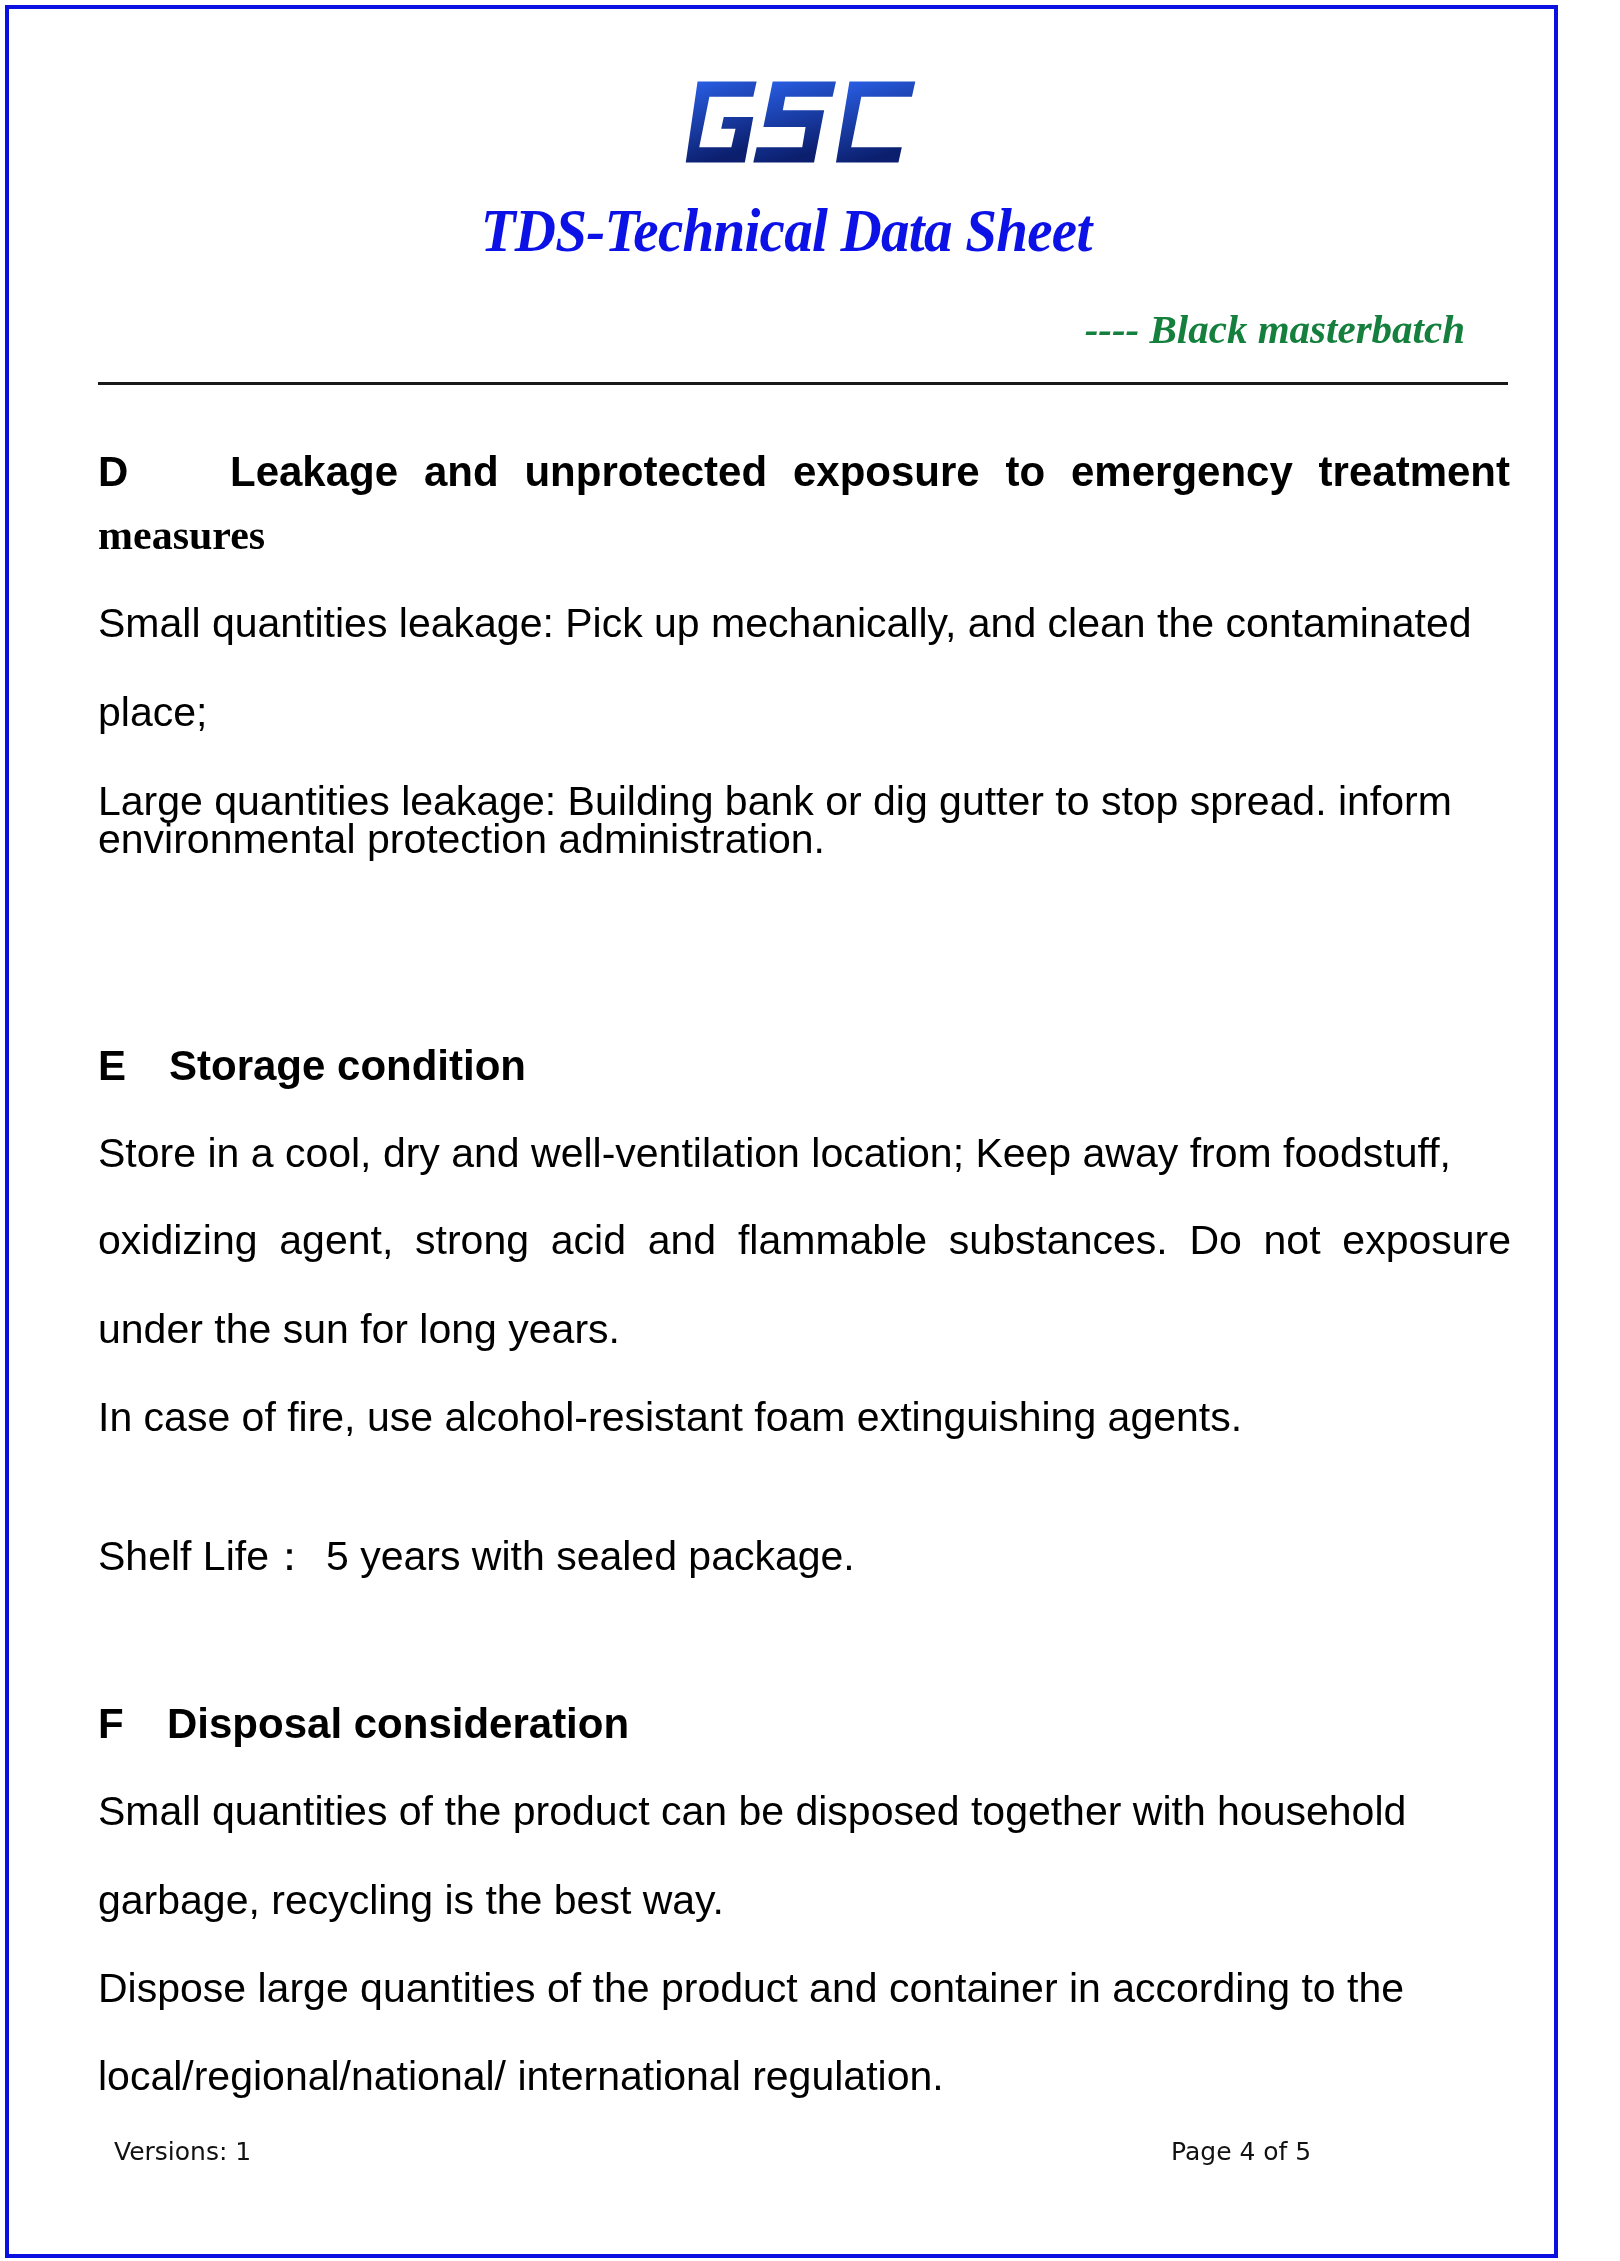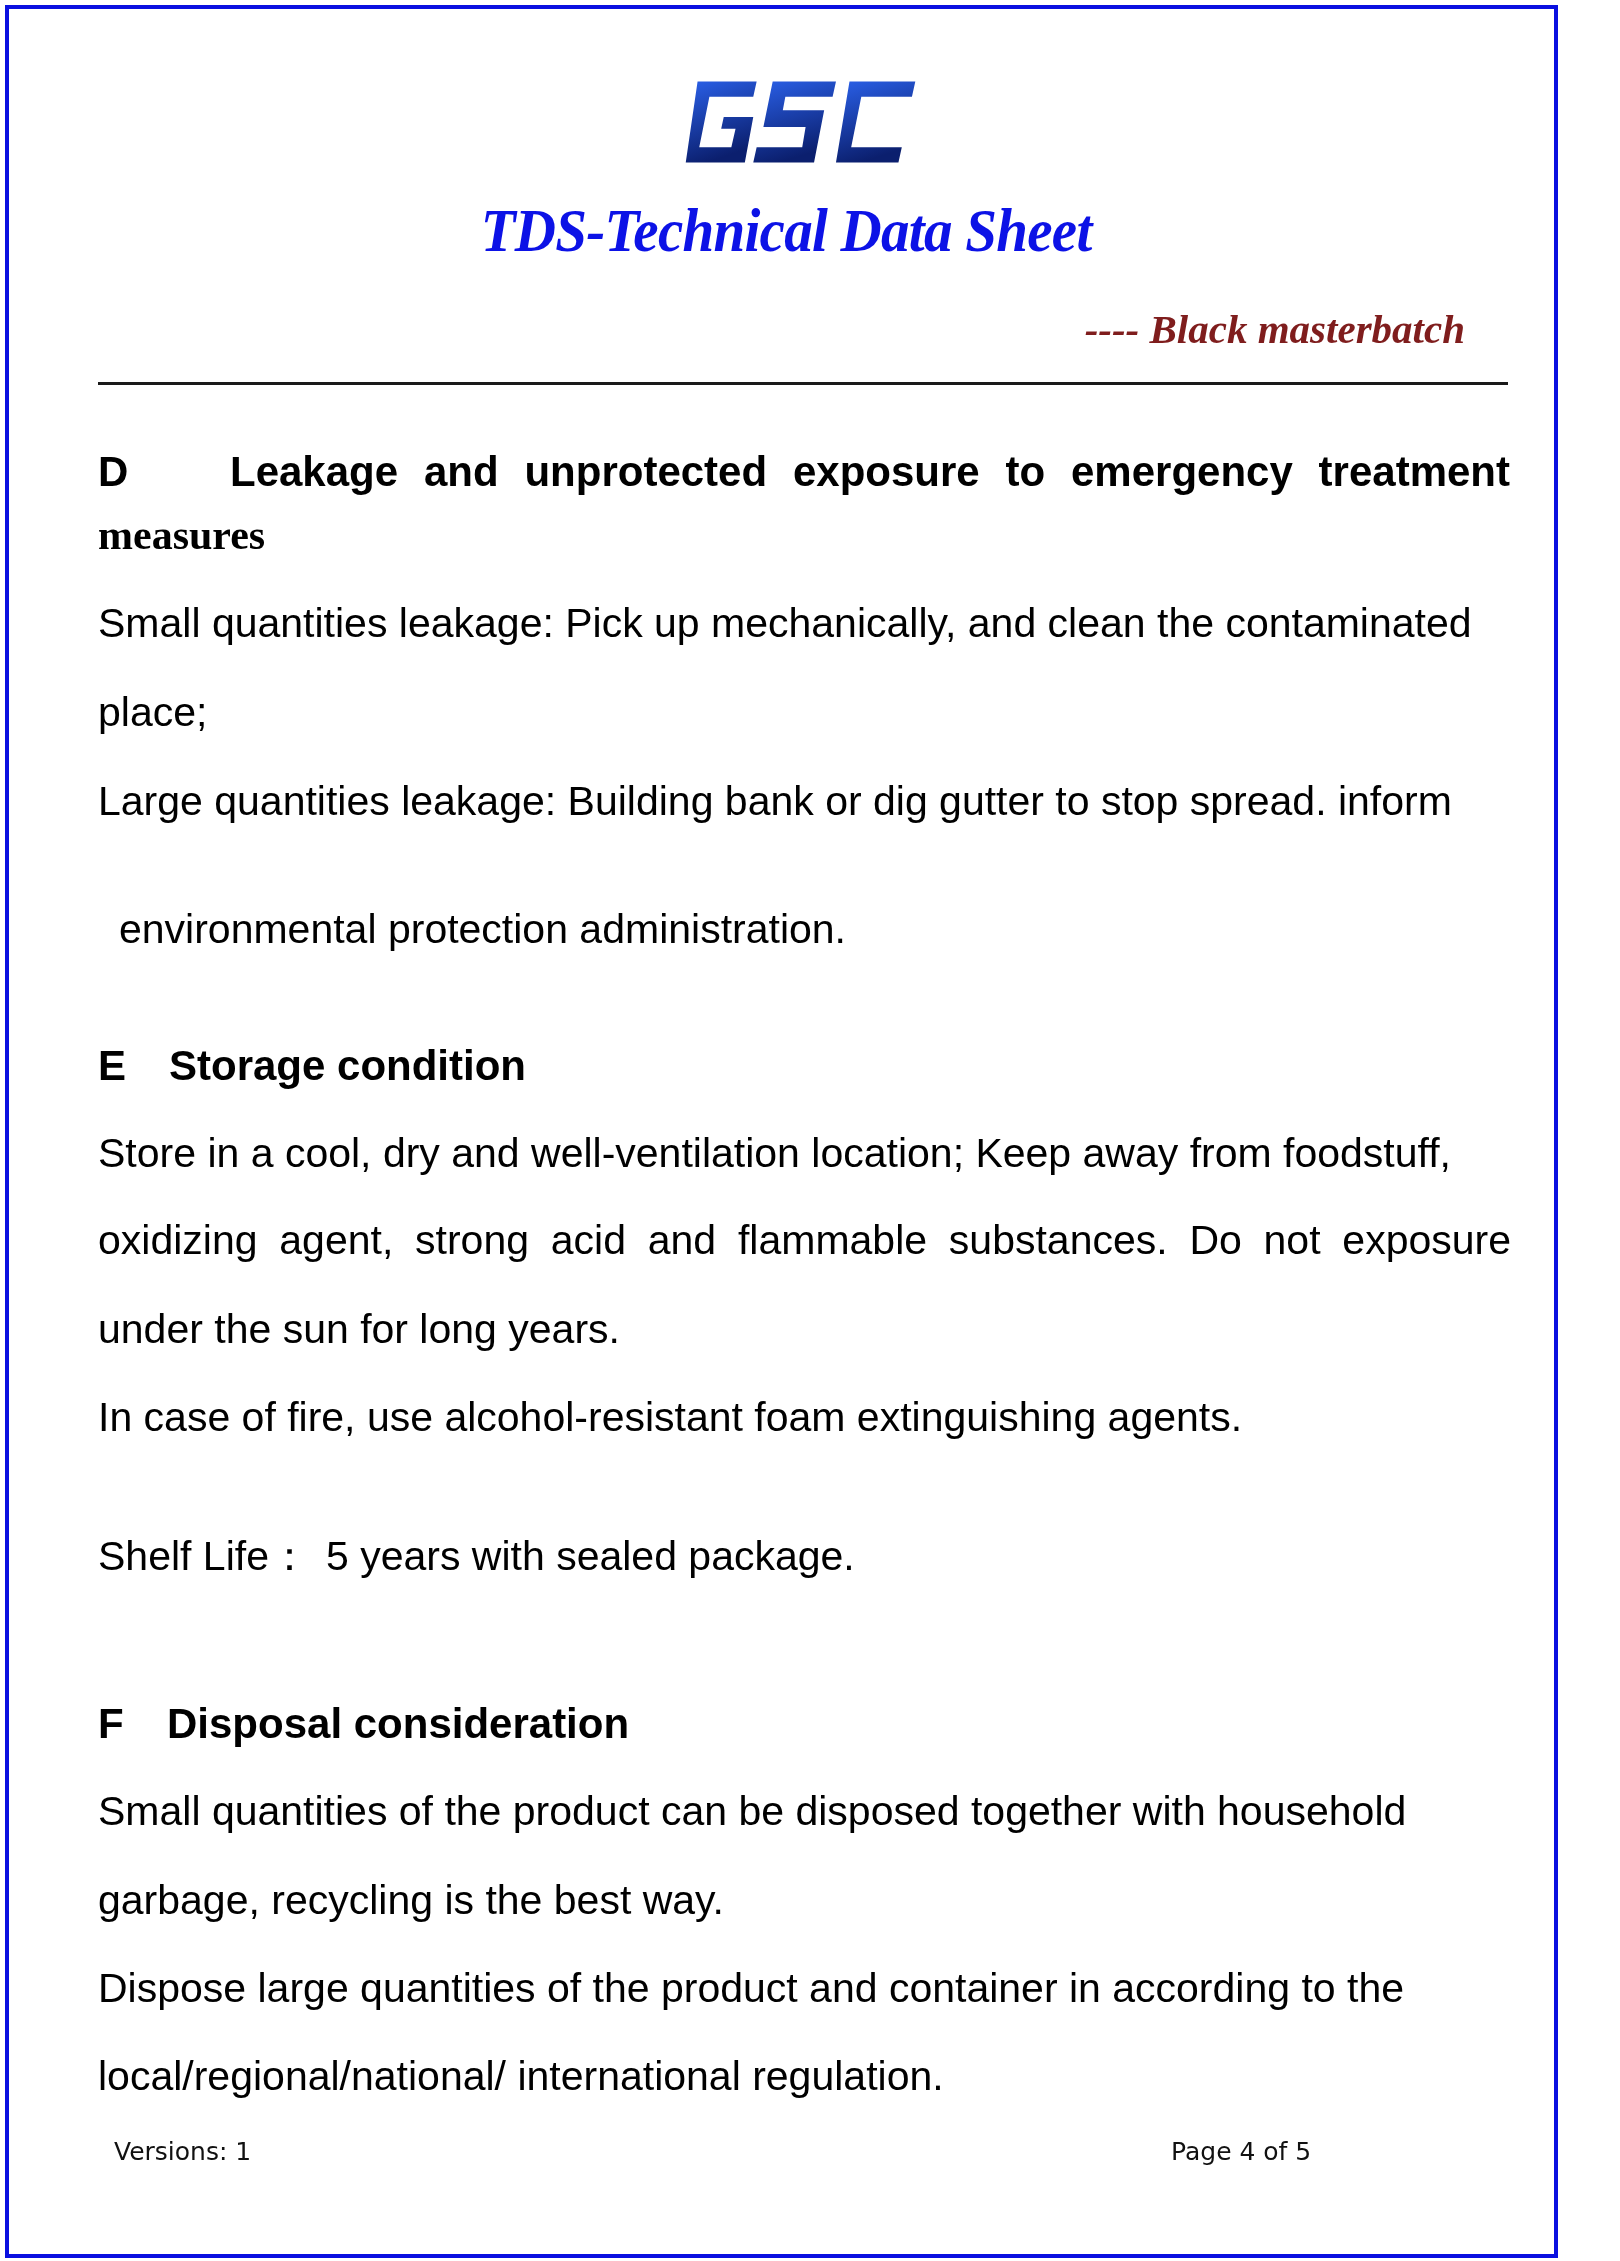--- a/index.html
+++ b/index.html
@@ -19,21 +19,21 @@
     position: absolute; left: 0; width: 1567px; top: 192px; text-align: center;
     font-family: "Liberation Serif", "DejaVu Serif", serif;
     font-weight: bold; font-style: italic; font-size: 62px; line-height: 76px;
     color: #0c12e6; letter-spacing: -0.8px;
     transform: scaleX(0.92); transform-origin: 816px 0;
   }
   .subtitle {
     position: absolute; right: 156px; top: 304px;
     font-family: "Liberation Serif", "DejaVu Serif", serif;
     font-weight: bold; font-style: italic; font-size: 41px; line-height: 51px;
-    color: #7f1d1d; white-space: nowrap;
+    color: #15803d; white-space: nowrap;
   }
   .rule {
     position: absolute; left: 98px; top: 382px; width: 1410px; height: 2.5px;
     background: #1a1a1a;
   }
   .line {
     position: absolute; left: 98px; width: 1413px;
     font-family: "Liberation Sans", "DejaVu Sans", sans-serif;
     font-size: 41px; line-height: 51px; color: #000000; white-space: nowrap;
   }
@@ -71,21 +71,21 @@
 <div class="subtitle">---- Black masterbatch</div>
 <div class="rule"></div>
 
 <div class="line heading" style="top:422px;">
   <span style="display:inline-block;width:132px;">D</span><span class="justify" style="display:inline-block;width:1280px;margin-top:24px;">Leakage and unprotected exposure to emergency treatment</span>
 </div>
 <div class="line heading" style="top:510px;font-family:Liberation Serif, serif;">measures</div>
 <div class="line" style="top:598px;">Small quantities leakage: Pick up mechanically, and clean the contaminated</div>
 <div class="line" style="top:687px;">place;</div>
 <div class="line" style="top:776px;">Large quantities leakage: Building bank or dig gutter to stop spread. inform</div>
-<div class="line" style="top:904px;margin-left:21px;">environmental protection administration.</div>
+<div class="line" style="top:814px;">environmental protection administration.</div>
 
 <div class="line heading" style="top:1040px;">
   <span style="display:inline-block;width:71px;">E</span><span>Storage condition</span>
 </div>
 <div class="line" style="top:1128px;">Store in a cool, dry and well-ventilation location; Keep away from foodstuff,</div>
 <div class="line justify" style="top:1215px;">oxidizing agent, strong acid and flammable substances. Do not exposure</div>
 <div class="line" style="top:1304px;">under the sun for long years.</div>
 <div class="line" style="top:1392px;">In case of fire, use alcohol-resistant foam extinguishing agents.</div>
 <div class="line" style="top:1531px;">
   <span style="display:inline-block;width:228px;">Shelf Life：</span><span>5 years with sealed package.</span>

